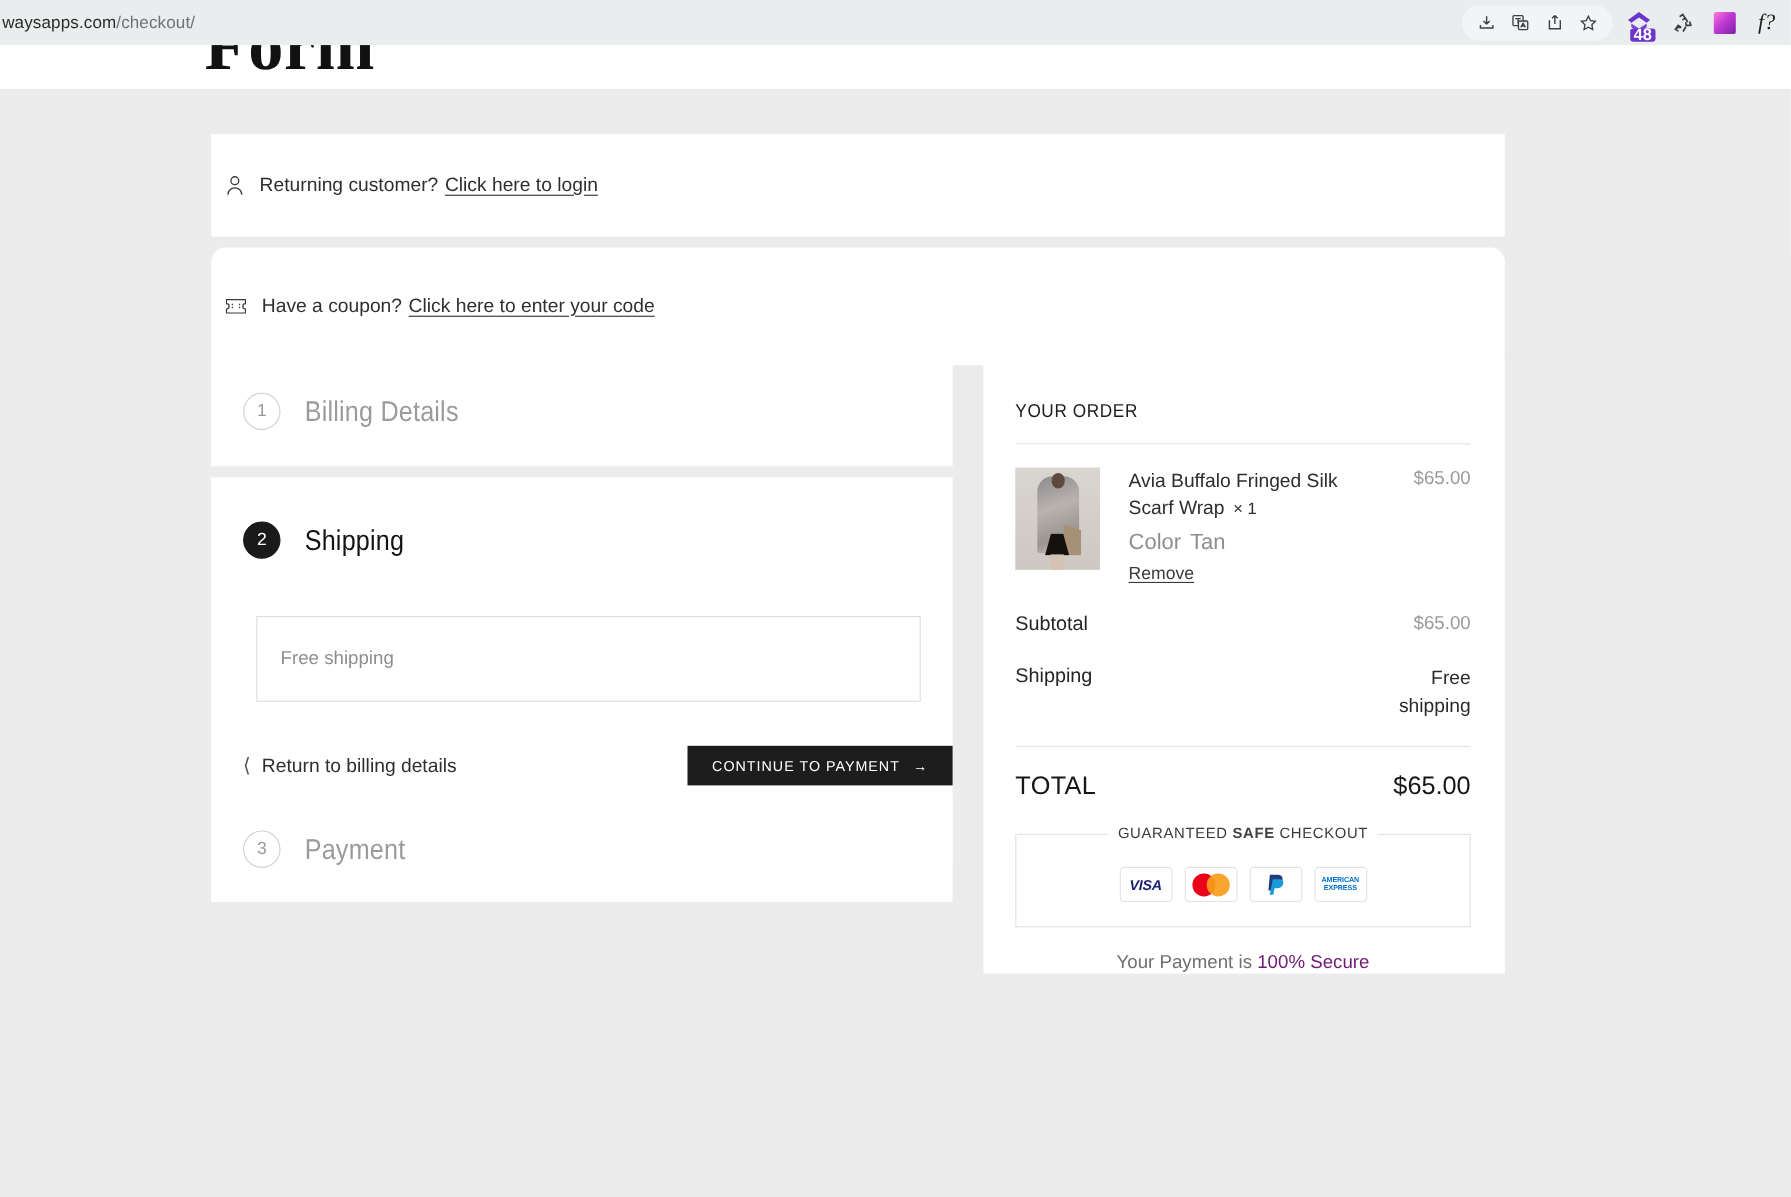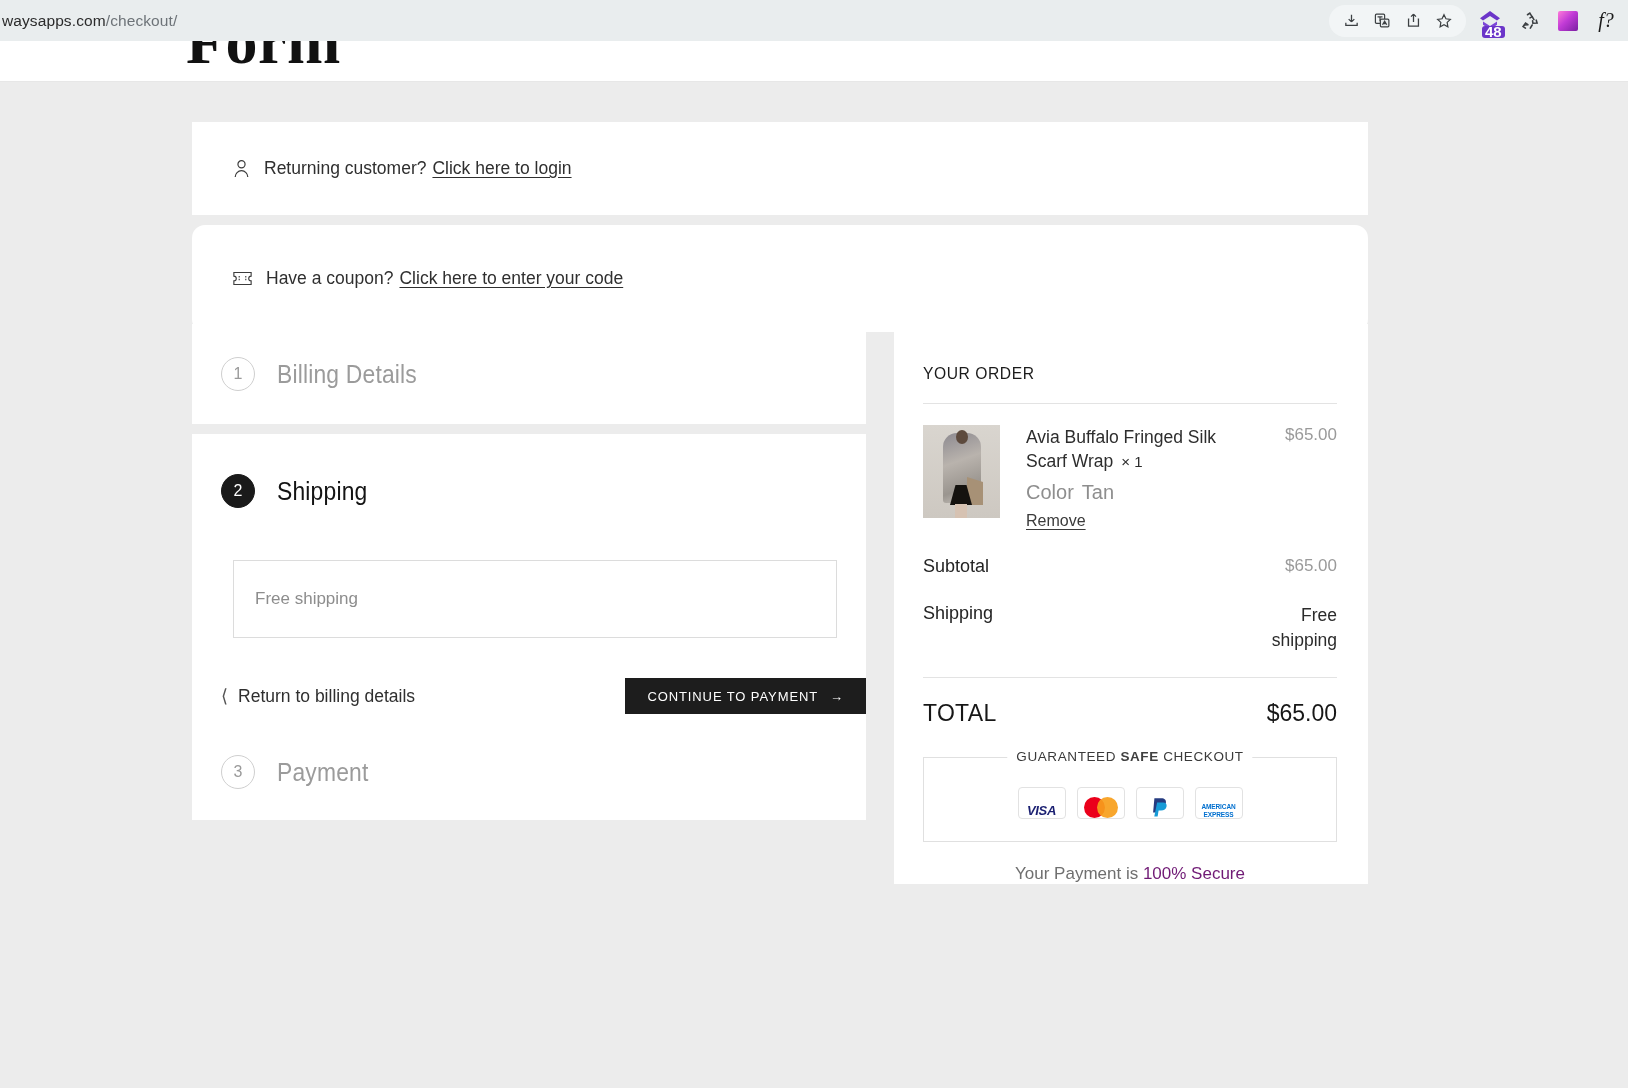--- a/index.html
+++ b/index.html
@@ -73,21 +73,21 @@
     background: #ececec;
   }
   .wrap { position: relative; width: 1628px; }
 
   .card { background: #fff; }
 
   
   .notice {
     position: absolute; left: 192px; width: 1176px;
     display: flex; align-items: center;
-    padding-left: 41px;
+    padding-left: 13px;
     font-size: 17.5px; color: #2f2f2f;
   }
   .notice .ic { margin-right: 14px; display: flex; align-items: center; }
   .notice a {
     color: #2f2f2f; text-decoration: underline;
     text-underline-offset: 3px; margin-left: 6px;
   }
   #login-notice { top: 40px; height: 93px; }
   #coupon-notice { top: 143px; height: 107px; border-radius: 13px; }
 
@@ -225,21 +225,21 @@
     position: absolute; top: -9px; left: 50%;
     transform: translateX(-50%); background: #fff;
     padding: 0 9px; font-size: 13.5px;
     color: #3a3a3a; letter-spacing: .6px; white-space: nowrap;
   }
   .safe-legend .green { color: #404040; font-weight: bold; }
   .cards { display: flex; justify-content: center; gap: 11px; margin-top: 29px; }
   .card-chip {
     width: 48px; height: 32px; border: 1px solid #e2e2e2;
     border-radius: 4px; background: #fff;
-    display: flex; align-items: flex-end; justify-content: center;
+    display: flex; align-items: center; justify-content: center;
   }
   .visa-txt {
     font-family: "Liberation Sans", sans-serif;
     font-style: italic; font-weight: 700;
     font-size: 13px; color: #1a1f71; letter-spacing: -.3px;
   }
   .mc { position: relative; width: 34px; height: 21px; }
   .mc .c1, .mc .c2 { position: absolute; top: 0; width: 21px; height: 21px; border-radius: 50%; }
   .mc .c1 { left: 0; background: #eb001b; }
   .mc .c2 { right: 0; background: #f79e1b; opacity: .92; }

